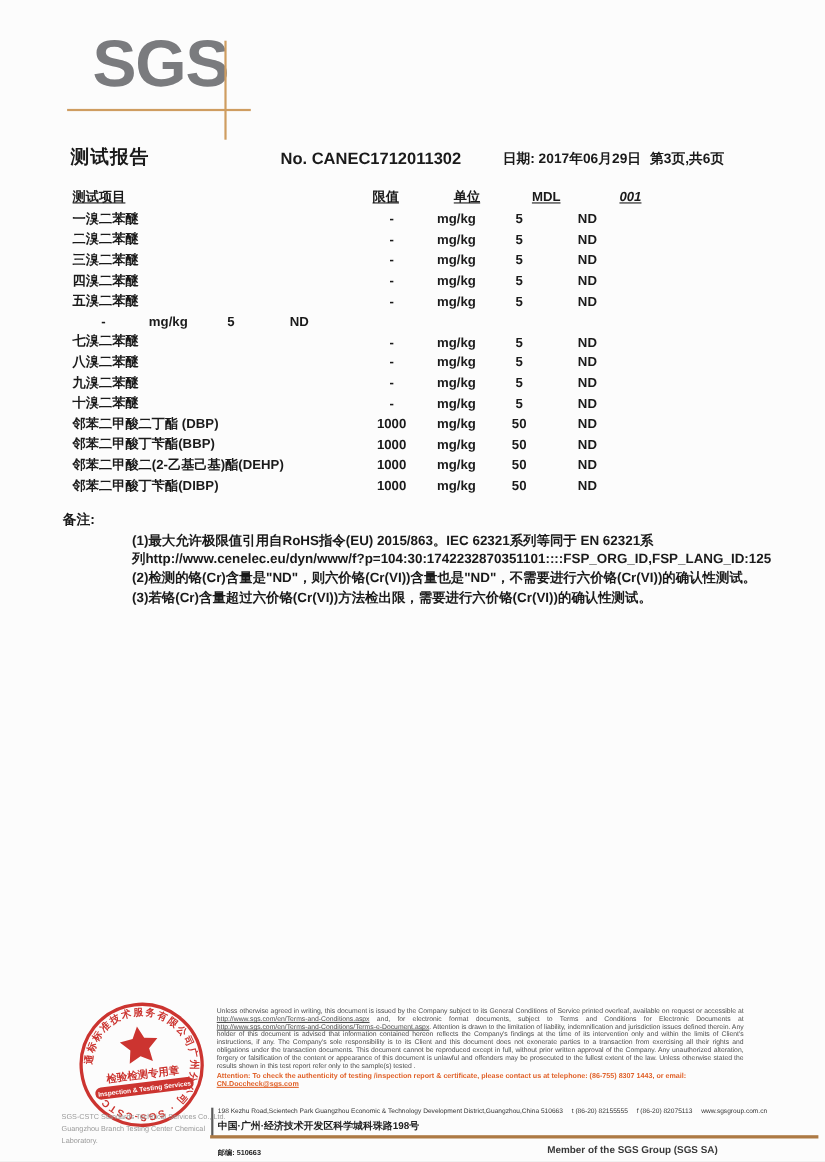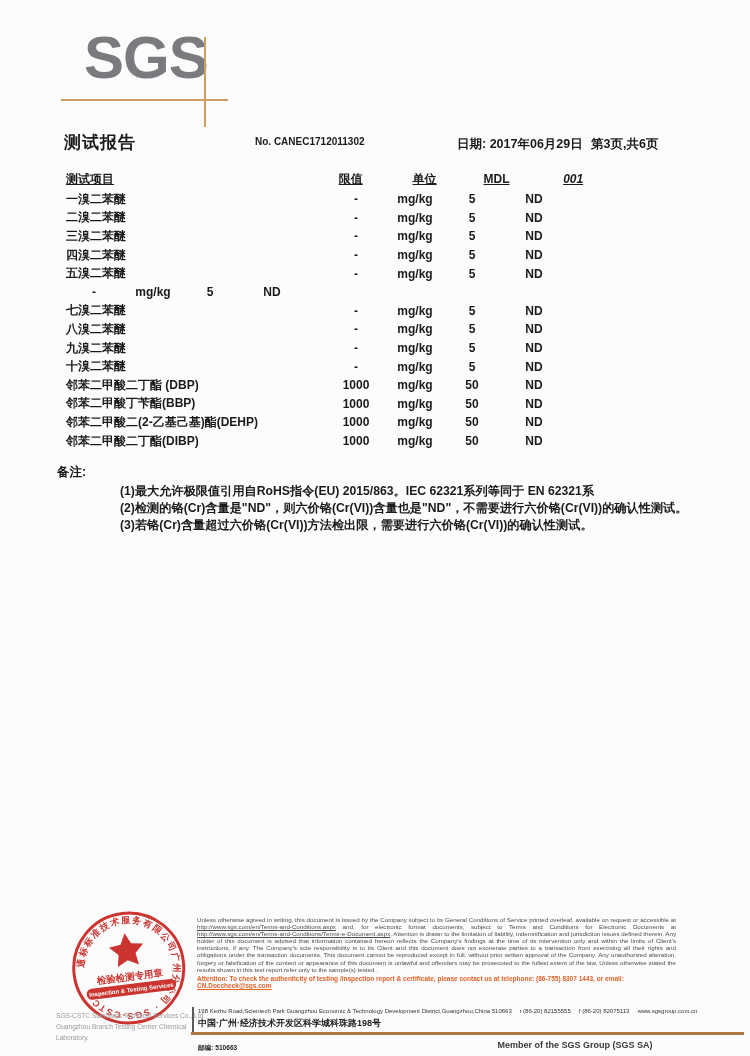--- a/index.html
+++ b/index.html
@@ -13,21 +13,21 @@
   
   .logo-text{
     position:absolute;left:84px;top:28px;
     font-size:60px;font-weight:bold;color:#7a7b7e;
     letter-spacing:-1px;line-height:1;
   }
   .logo-hline{position:absolute;left:61px;top:99px;width:167px;height:2px;background:#cf9d61;}
   .logo-vline{position:absolute;left:204px;top:37px;width:2px;height:90px;background:#cf9d61;}
   
   .report-title{position:absolute;left:64px;top:131px;font-size:17px;font-weight:bold;letter-spacing:1px;}
-  .report-no{position:absolute;left:255px;top:136px;font-size:10px;font-weight:600;}
+  .report-no{position:absolute;left:255px;top:136px;font-size:15px;font-weight:600;}
   .report-date{position:absolute;left:457px;top:136px;font-size:12.5px;font-weight:600;}
   .page-indicator{position:absolute;left:591px;top:136px;font-size:12.5px;font-weight:600;}
   
   .test-table{position:absolute;left:66px;top:168px;width:540px;font-size:12px;font-weight:600;}
   .t-row{display:flex;height:18.6px;align-items:center;}
   .c-item{width:262px;text-align:left;}
   .c-limit{width:56px;text-align:center;}
   .c-unit{width:62px;text-align:center;}
   .c-mdl{width:52px;text-align:center;}
   .c-result{width:72px;text-align:center;}
@@ -174,34 +174,35 @@
 
         <div class="t-row">
           <div class="c-item">邻苯二甲酸二(2-乙基己基)酯(DEHP)</div>
           <div class="c-limit">1000</div>
           <div class="c-unit">mg/kg</div>
           <div class="c-mdl">50</div>
           <div class="c-result">ND</div>
         </div>
 
         <div class="t-row">
-          <div class="c-item">邻苯二甲酸二丁酯(DIBP)</div>
+          <div class="c-item">邻苯二甲酸丁苄酯(DIBP)</div>
           <div class="c-limit">1000</div>
           <div class="c-unit">mg/kg</div>
           <div class="c-mdl">50</div>
           <div class="c-result">ND</div>
         </div>
       </div>
   </div>
 
   <div class="notes-label">备注:</div>
   <div class="notes-block">
 
       <div class="note-line">(1)最大允许极限值引用自RoHS指令(EU) 2015/863。IEC 62321系列等同于 EN 62321系</div>
 
+      <div class="note-line">列http://www.cenelec.eu/dyn/www/f?p=104:30:1742232870351101::::FSP_ORG_ID,FSP_LANG_ID:125</div>
 
 
       <div class="note-line">(2)检测的铬(Cr)含量是"ND"，则六价铬(Cr(VI))含量也是"ND"，不需要进行六价铬(Cr(VI))的确认性测试。</div>
 
       <div class="note-line">(3)若铬(Cr)含量超过六价铬(Cr(VI))方法检出限，需要进行六价铬(Cr(VI))的确认性测试。</div>
     </div>
 
   <svg class="stamp" viewBox="0 0 130 130">
     <g transform="rotate(-7 65 65)">
       <circle cx="65" cy="63" r="55" fill="none" stroke="#c8241f" stroke-width="3"></circle>

